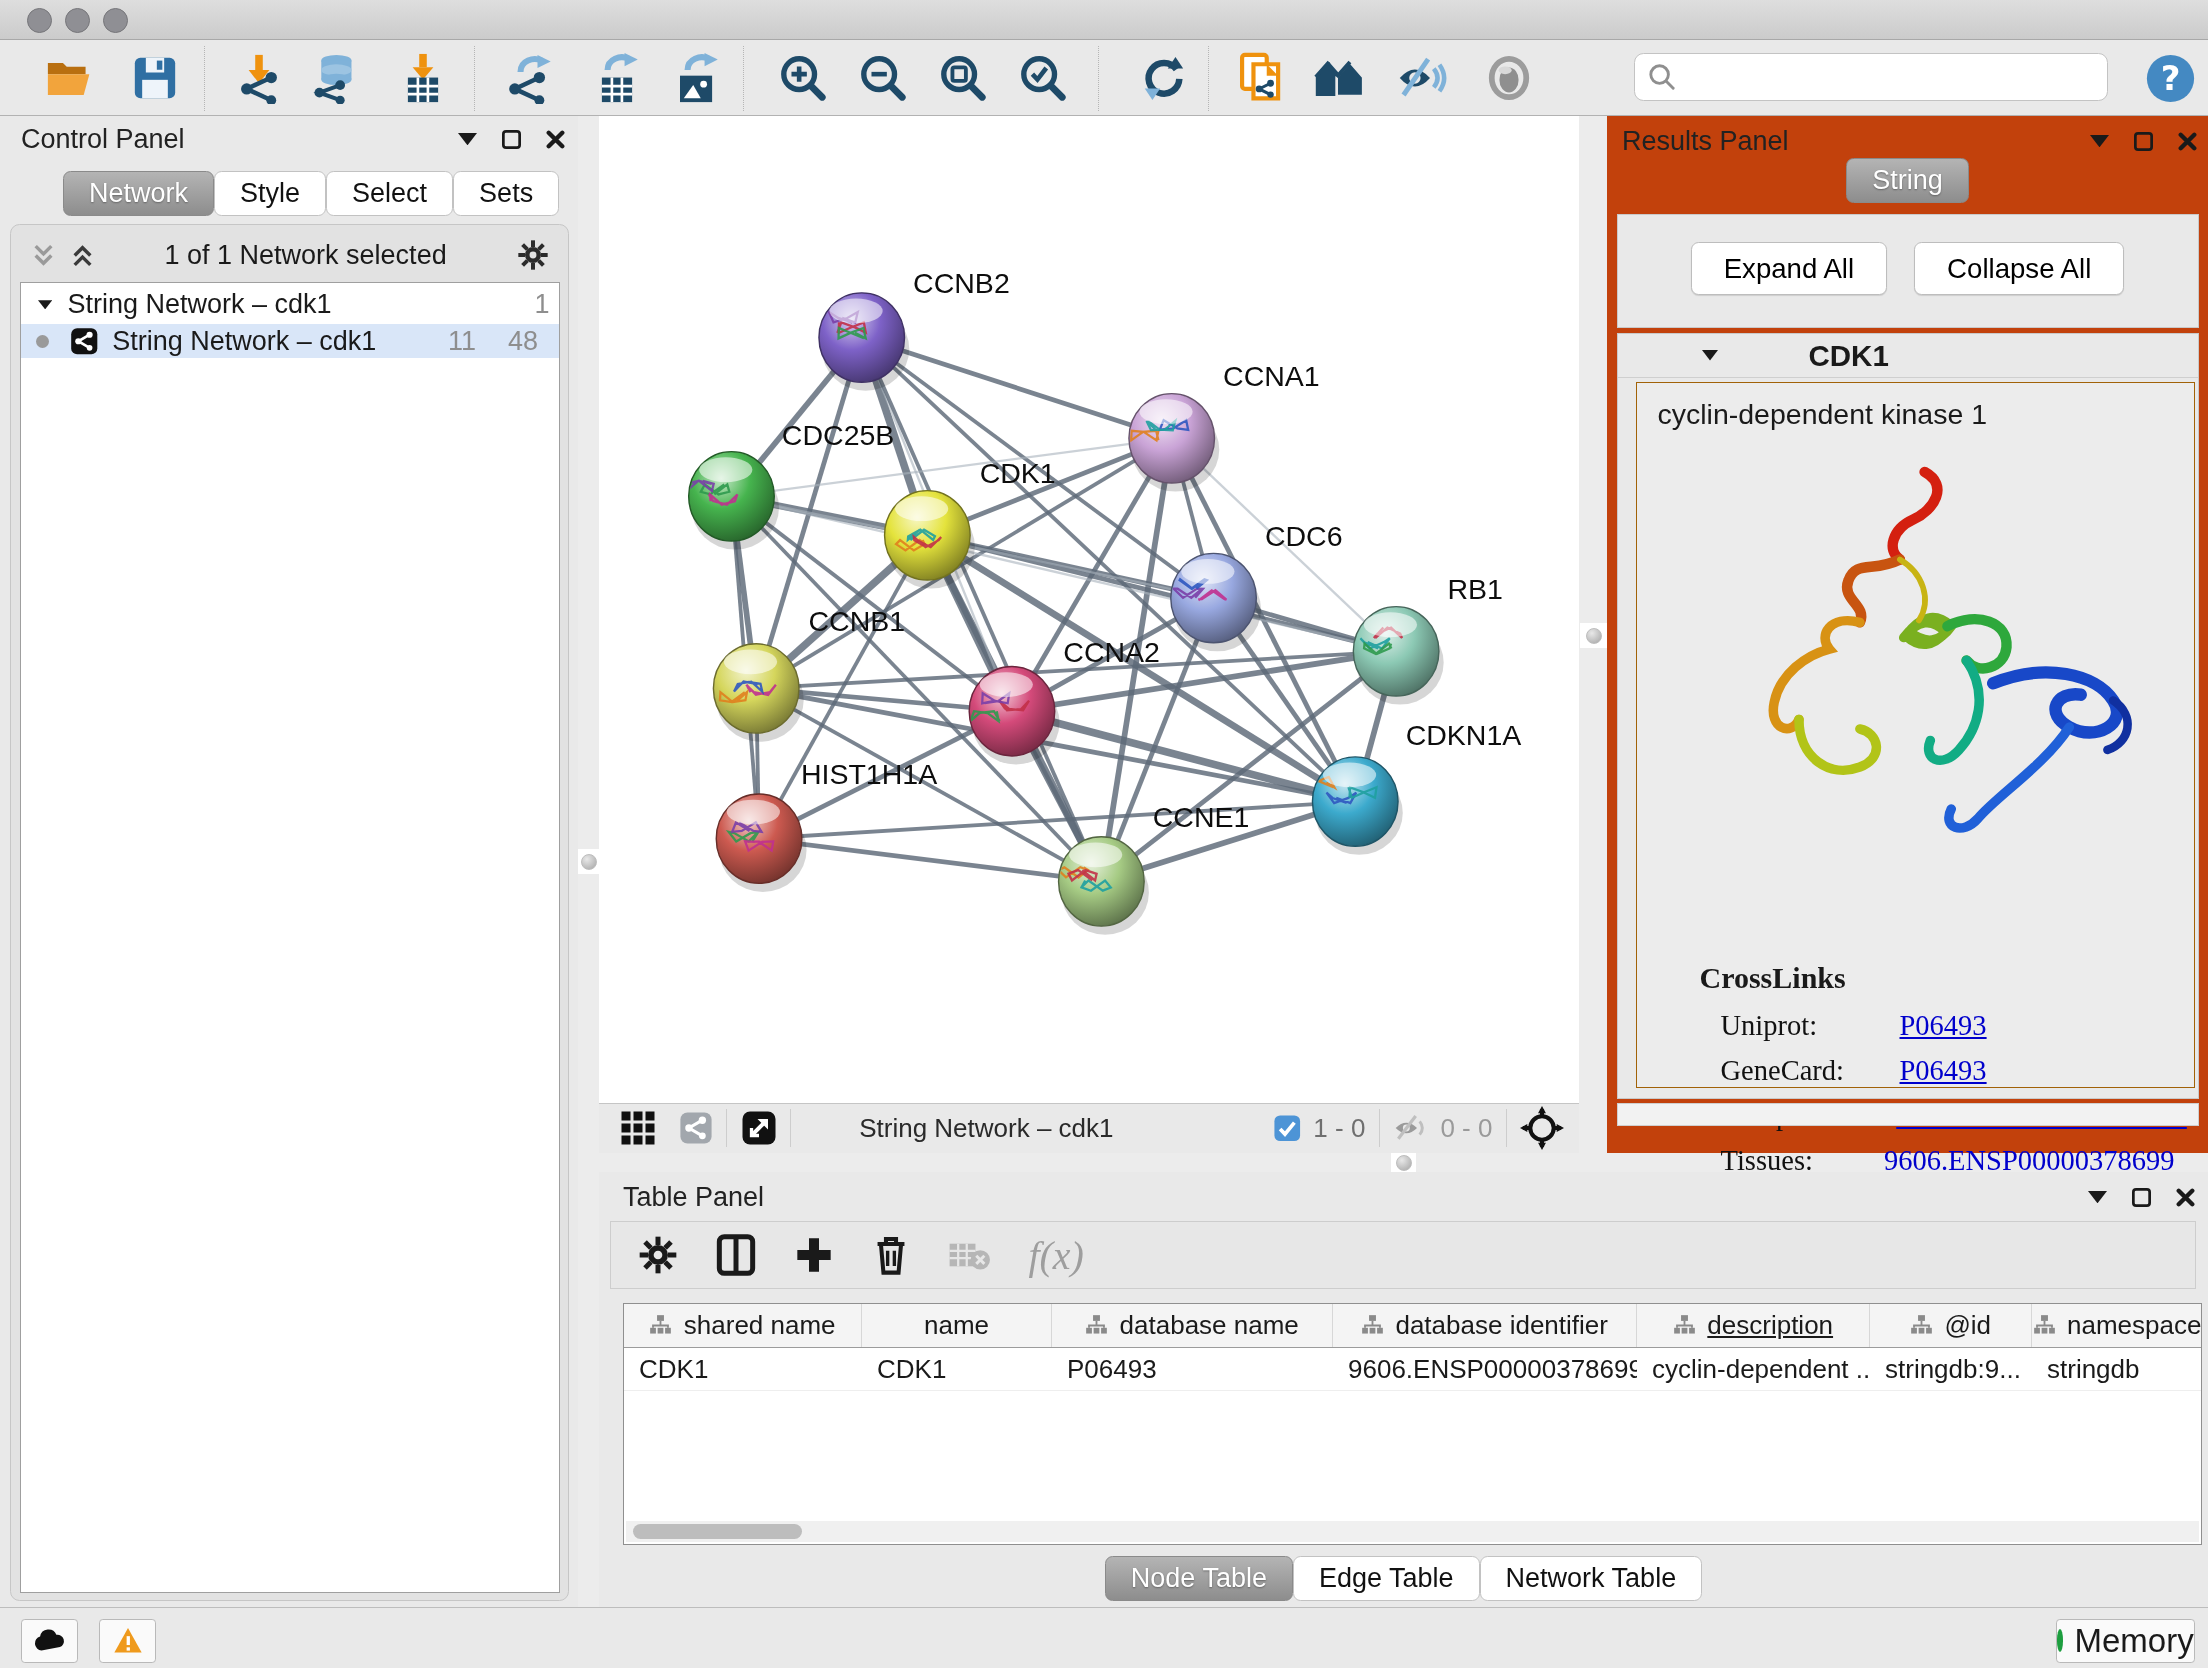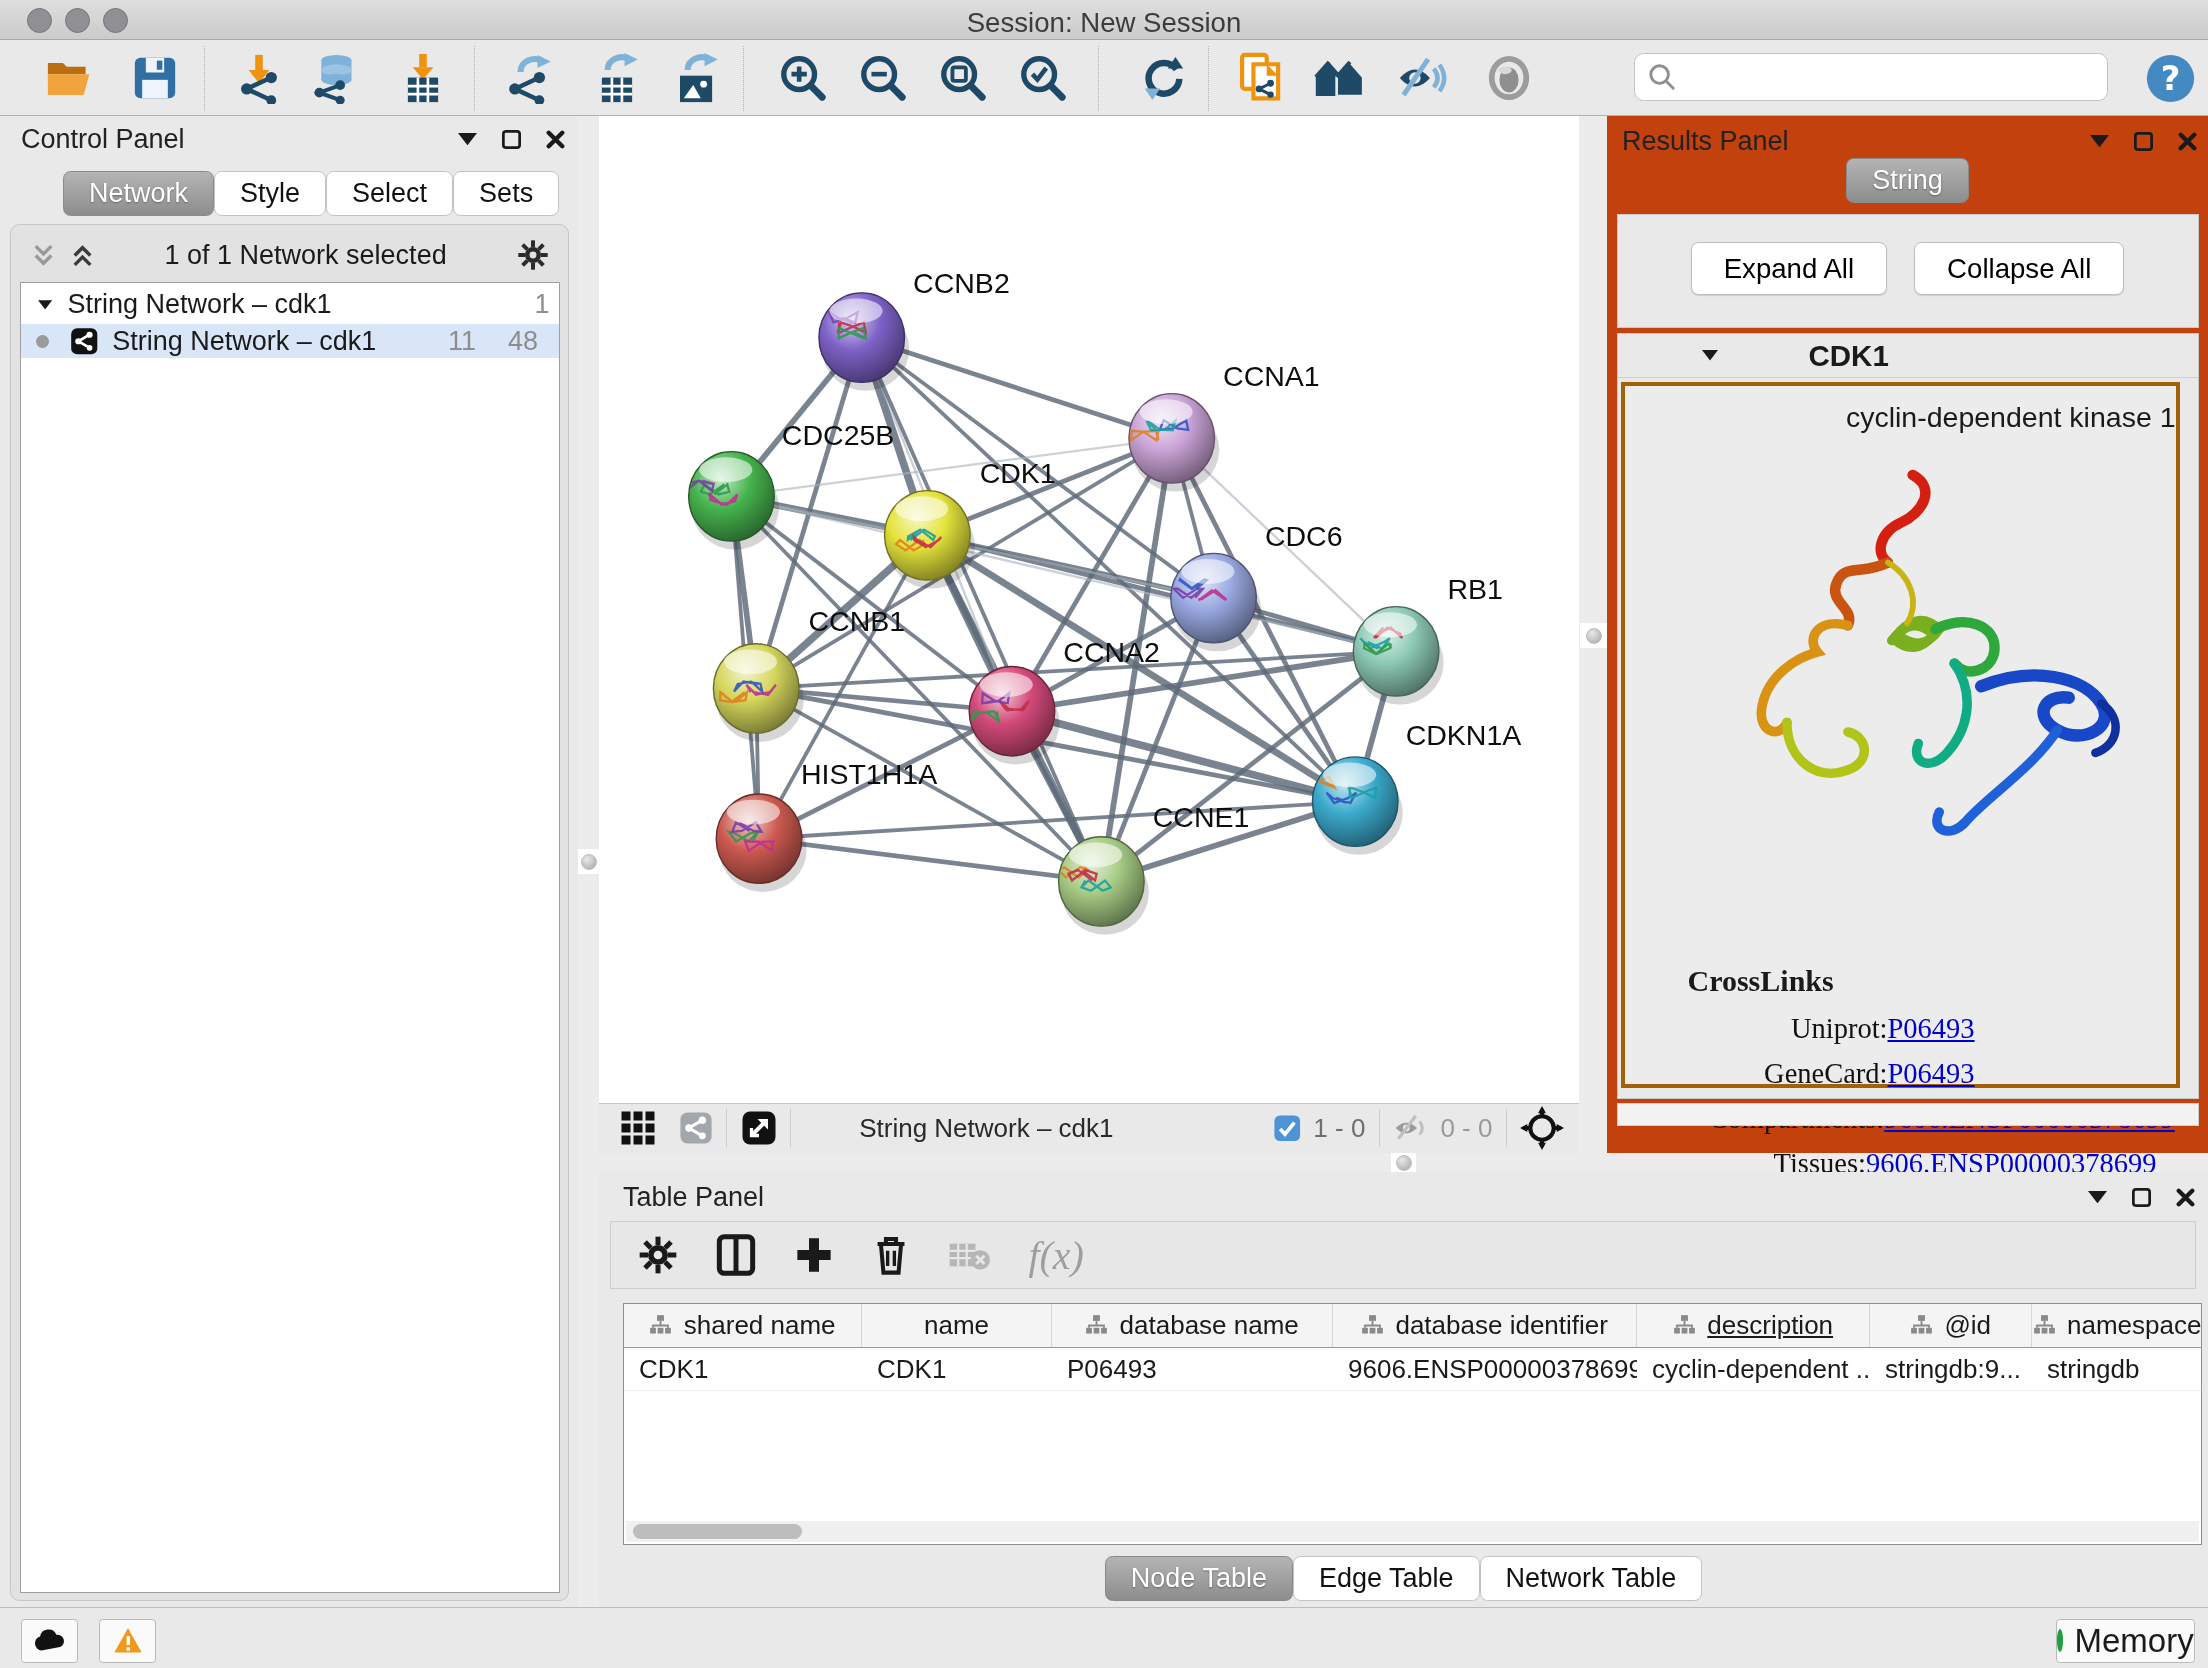--- a/index.html
+++ b/index.html
@@ -71,22 +71,22 @@
   #results-panel{left:1607px;top:116px;width:601px;height:1037px;background:#c2410c;}
   #rp-head{position:absolute;left:15px;right:11.4px;top:9.5px;display:flex;align-items:center;}
   #rp-tab{position:absolute;left:0;right:0;top:42px;display:flex;justify-content:center;}
   #rp-box1{position:absolute;left:9.5px;top:98px;width:582px;height:114px;}
   #rp-box1 .btns{display:flex;justify-content:center;gap:27px;margin-top:27px;}
   .rp-btn{background:#fff;border:1px solid #bdbdbd;border-radius:7.6px;font-size:27.6px;
       padding:9.5px 32px;cursor:pointer;box-shadow:0 1px 1px rgba(0,0,0,.12);}
   #rp-box2{position:absolute;left:9.5px;top:217px;width:582px;height:766px;}
   #rp-sechead{display:flex;align-items:center;height:44px;border-bottom:1px solid #cfcfcf;}
   #rp-genename{font-size:29.5px;font-weight:bold;margin-left:91px;}
-  #rp-body{position:absolute;left:3px;top:48px;width:559px;height:706px;
-      border:4px solid #a16207;background:#ececec;text-align:right;}
+  #rp-body{position:absolute;left:18px;top:48px;width:559px;height:706px;
+      border:1px solid #a16207;background:#ececec;}
   #rp-desc{font-size:28.5px;margin:15px 0 0 21px;}
   #rp-structure{position:absolute;left:42px;top:68px;}
   #rp-xl-title{position:absolute;left:63px;top:578px;
       font-family:"Liberation Serif","DejaVu Serif",serif;font-size:30px;font-weight:bold;}
   #rp-links{position:absolute;left:84px;top:620px;right:19px;}
   .xl-row{display:flex;height:45px;align-items:center;
       font-family:"Liberation Serif","DejaVu Serif",serif;font-size:28.5px;}
   .xl-label{width:179px;color:#111;}
   .xl-value{color:#0000cc;text-decoration:underline;cursor:pointer;}
   #rp-bottomstrip{position:absolute;left:9.5px;top:987px;width:582px;height:23px;
@@ -119,21 +119,20 @@
 </style>
 </head>
 <body>
 
 <div id="app">
 
   <div id="titlebar" class="abs">
     <span class="tl" style="left:27px"></span>
     <span class="tl" style="left:65px"></span>
     <span class="tl" style="left:103px"></span>
-    <div id="win-title">Session: New Session</div>
   </div>
 
   <div id="toolbar" class="abs">
     <div class="tbtn" style="left:40px">
       <svg width="49" height="42" viewBox="0 0 26 22">
         <path d="M1,3 h8 l2,2 h10 v4 H1 Z" fill="#b96f10"></path>
         <path d="M1,9 H23 L20,20 H1 Z" fill="#f2a43c"></path>
       </svg>
     </div>
     <div class="tbtn" style="left:124px">

